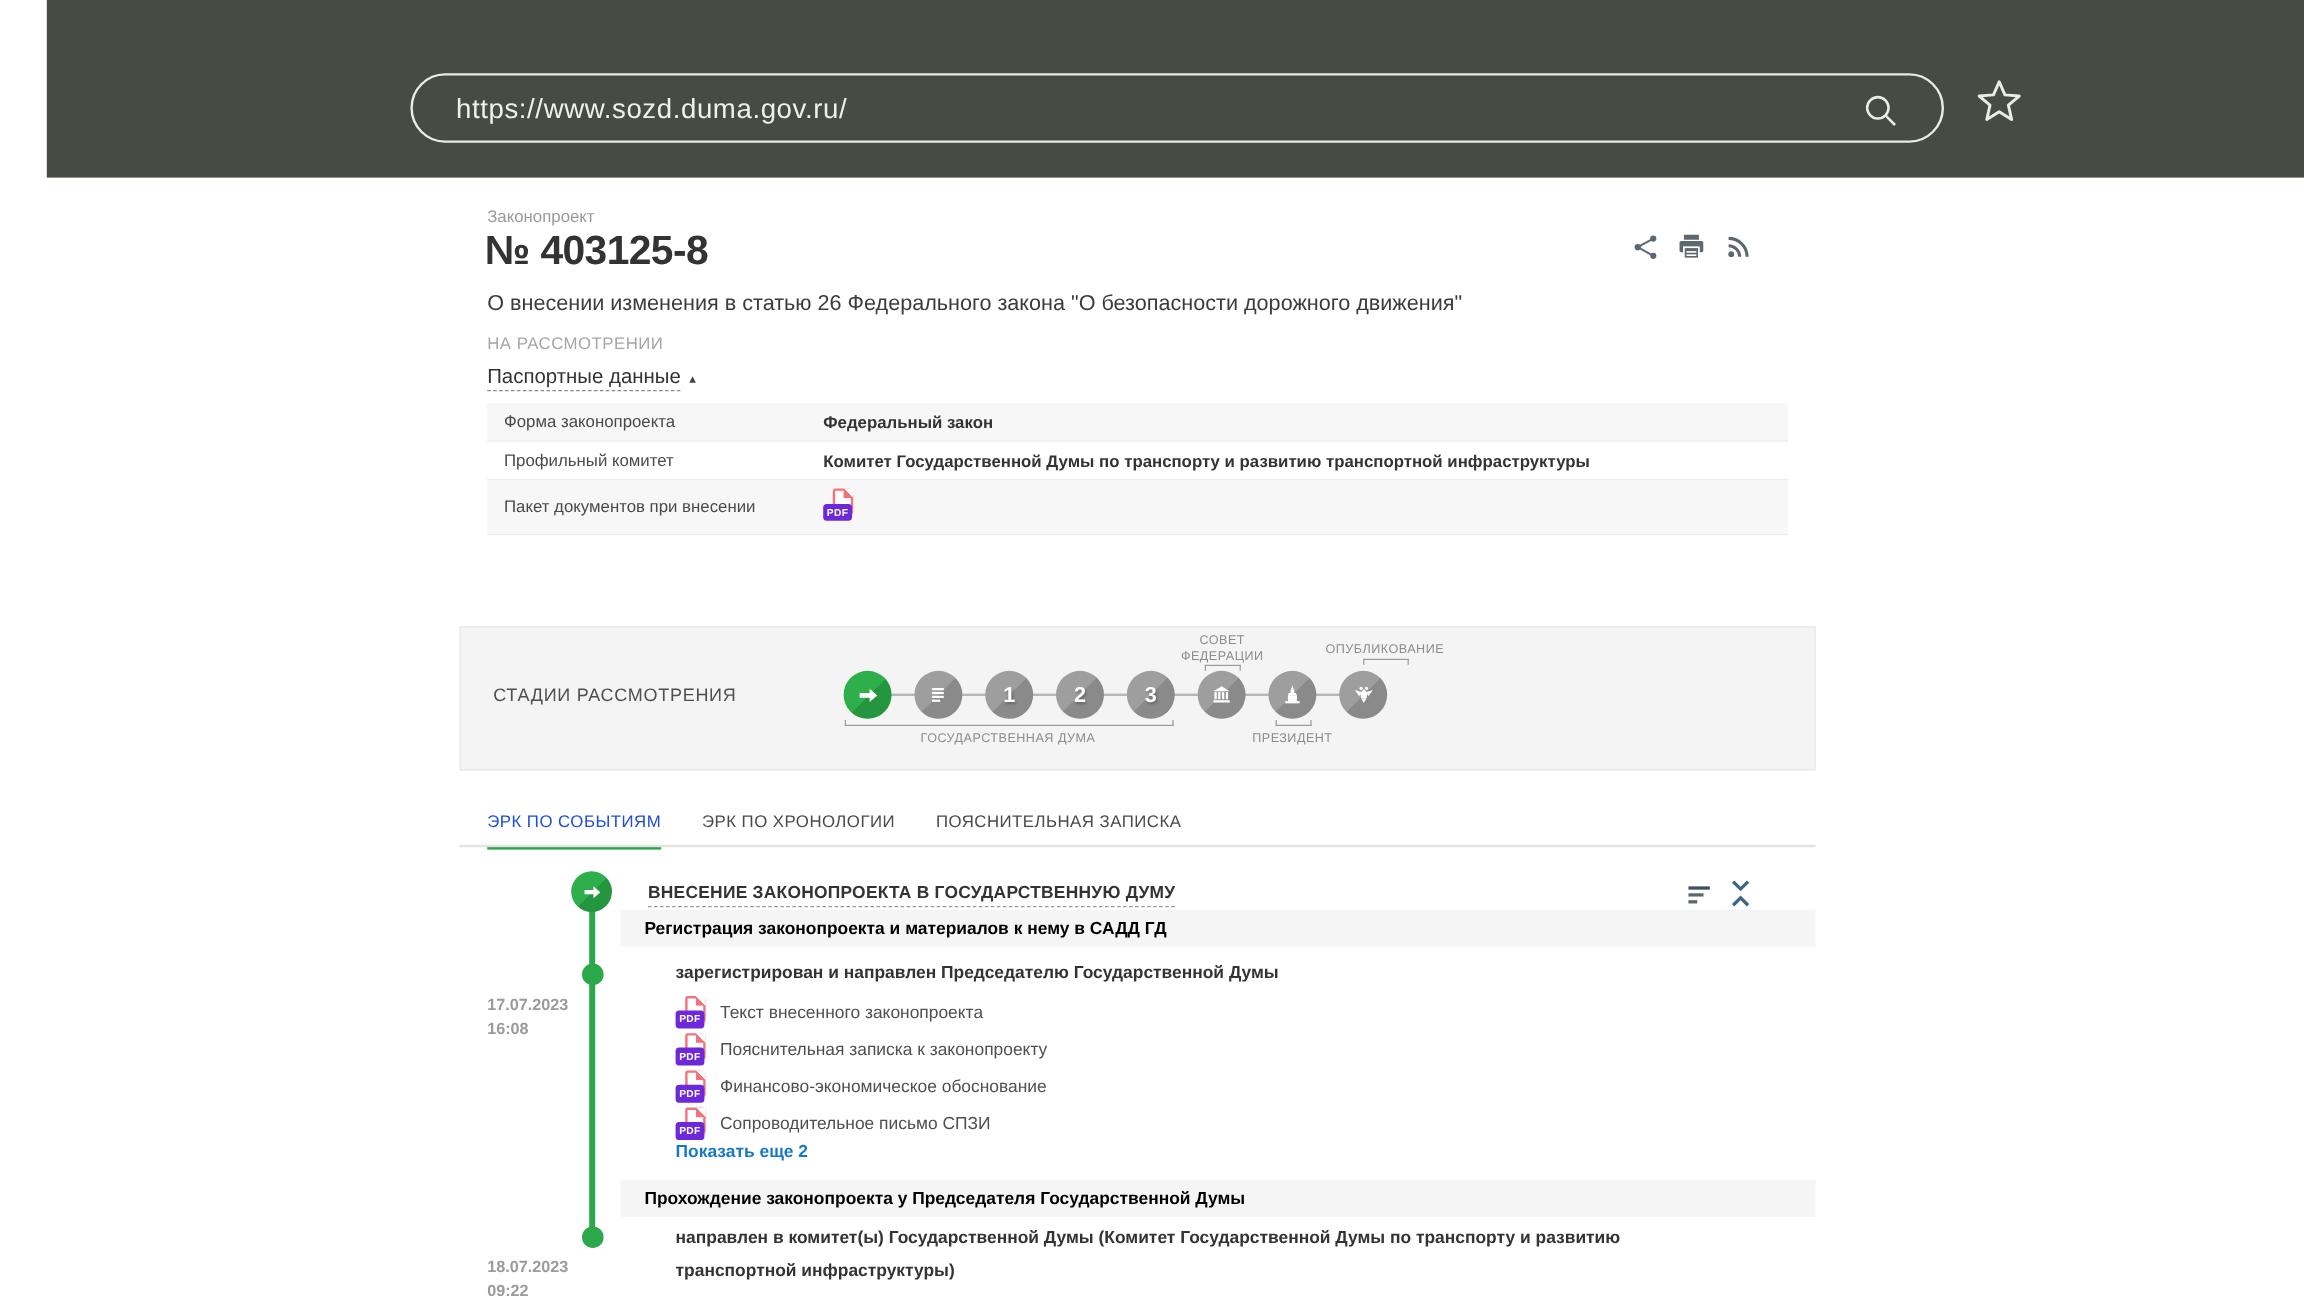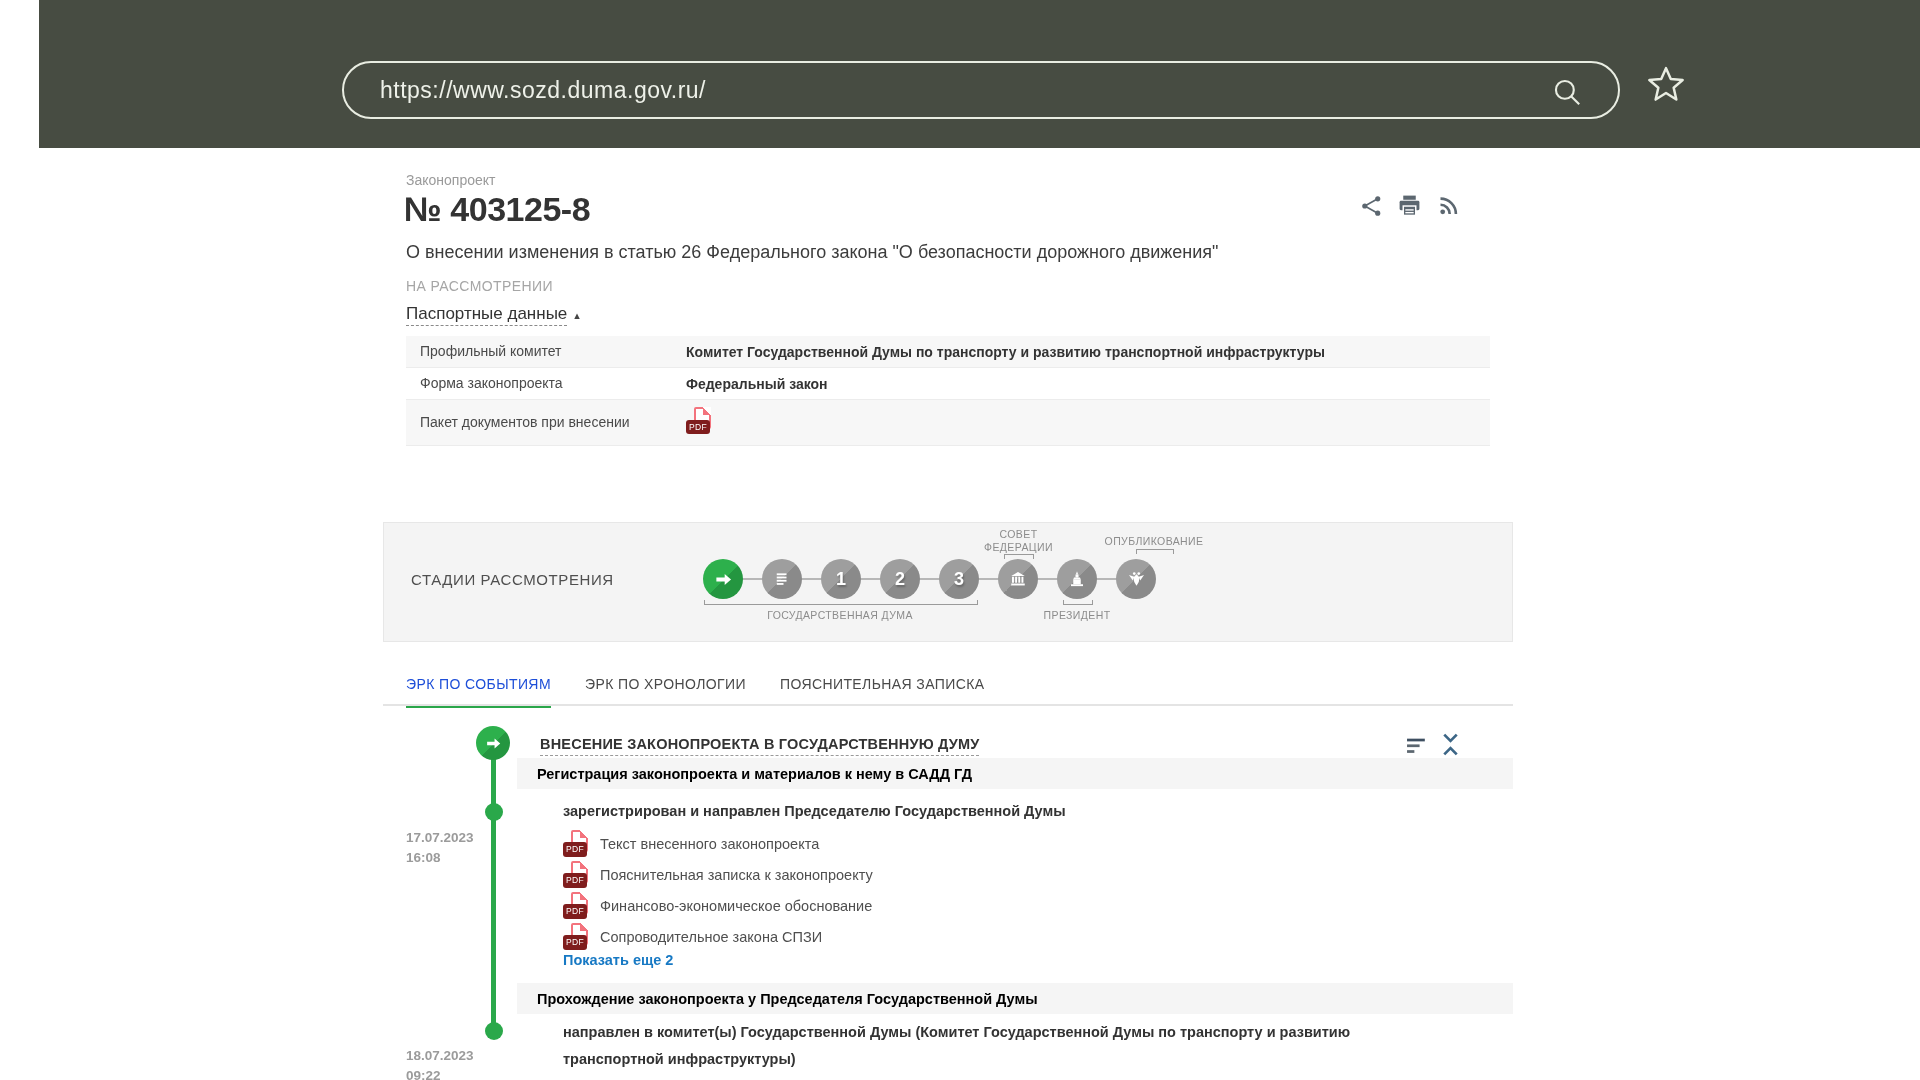--- a/index.html
+++ b/index.html
@@ -29,21 +29,21 @@
   .prow{display:flex;align-items:center;box-sizing:border-box;border-bottom:1px solid #ececec;padding:0 14px;}
   .prow:nth-child(odd){background:#f7f7f7;}
   .prow.h52{height:52px}.prow.h32{height:32px}.prow.h44{height:46px}
   .pl{width:266px;flex:0 0 266px;font-size:14px;color:#4a4a4a;line-height:17px;}
   .pv{font-size:14px;font-weight:bold;color:#333;}
   
   .pdficon{position:relative;display:inline-block;width:26px;height:28px;flex:0 0 26px;cursor:pointer;}
   .pdficon .page{position:absolute;right:1px;top:0;width:13px;height:18px;border:2px solid #f3737d;border-radius:2px;background:#fff;}
   .pdficon .page::after{content:"";position:absolute;right:-2px;top:-2px;width:8px;height:8px;
     background:linear-gradient(225deg,#ffffff 50%,#f3737d 50%);}
-  .pdficon .tag{position:absolute;left:0;bottom:1px;background:#7f1d1d;color:#fff;font-size:8.5px;font-weight:normal;
+  .pdficon .tag{position:absolute;left:0;bottom:1px;background:#6d28d9;color:#fff;font-size:8.5px;font-weight:bold;
     line-height:1;padding:3px 3px;border-radius:3px;letter-spacing:.3px;}
   
   .stagebox{position:absolute;left:383px;top:522px;width:1130px;height:120px;box-sizing:border-box;
     background:#f4f4f4;border:1px solid #e7e7e7;}
   .stage-heading{position:absolute;left:27px;top:48px;font-size:15px;color:#4f4f4f;letter-spacing:.6px;}
   .track-line{position:absolute;left:339px;top:55px;width:413px;height:2px;background:#b7b7b7;}
   .stage-c{position:absolute;top:36px;width:40px;height:40px;border-radius:50%;
     background:linear-gradient(135deg,#9e9e9e 50%,#8a8a8a 50%);
     display:flex;align-items:center;justify-content:center;}
   .stage-c.active{background:linear-gradient(135deg,#2db04c 52%,#249640 52%);}
@@ -139,26 +139,26 @@
     <svg width="25" height="24" viewBox="0 0 24 24" fill="none">
         <circle cx="6.2" cy="17.8" r="2.4" fill="#5c6770"></circle>
         <path d="M4 10.8 a9.2 9.2 0 0 1 9.2 9.2" stroke="#5c6770" stroke-width="2.6"></path>
         <path d="M4 4.6 a15.4 15.4 0 0 1 15.4 15.4" stroke="#5c6770" stroke-width="2.6"></path>
       </svg>
   </span>
 </div>
 
 <div class="ptable">
   <div class="prow h32">
+    <div class="pl">Форма законопроекта</div>
+    <div class="pv">Федеральный закон</div>
+  </div>
+  <div class="prow h32">
     <div class="pl">Профильный комитет</div>
     <div class="pv">Комитет Государственной Думы по транспорту и развитию транспортной инфраструктуры</div>
-  </div>
-  <div class="prow h32">
-    <div class="pl">Форма законопроекта</div>
-    <div class="pv">Федеральный закон</div>
   </div>
   <div class="prow h44">
     <div class="pl">Пакет документов при внесении</div>
     <div class="pv">
       <span class="pdficon"><span class="page"></span><span class="tag">PDF</span></span>
     </div>
   </div>
 </div>
 
 <div class="stagebox">
@@ -289,21 +289,21 @@
         <span class="page"></span>
         <span class="tag">PDF</span>
       </span>
     <span class="dl">Финансово-экономическое обоснование</span>
   </div>
   <div class="doc-row">
     <span class="pdficon">
         <span class="page"></span>
         <span class="tag">PDF</span>
       </span>
-    <span class="dl">Сопроводительное закона СПЗИ</span>
+    <span class="dl">Сопроводительное письмо СПЗИ</span>
   </div>
 </div>
 
 <div class="showmore">Показать еще 2</div>
 
 <div class="subbar bar2">Прохождение законопроекта у Председателя Государственной Думы</div>
 
 <div class="tl-date date2">
   <div>18.07.2023</div>
   <div>09:22</div>

